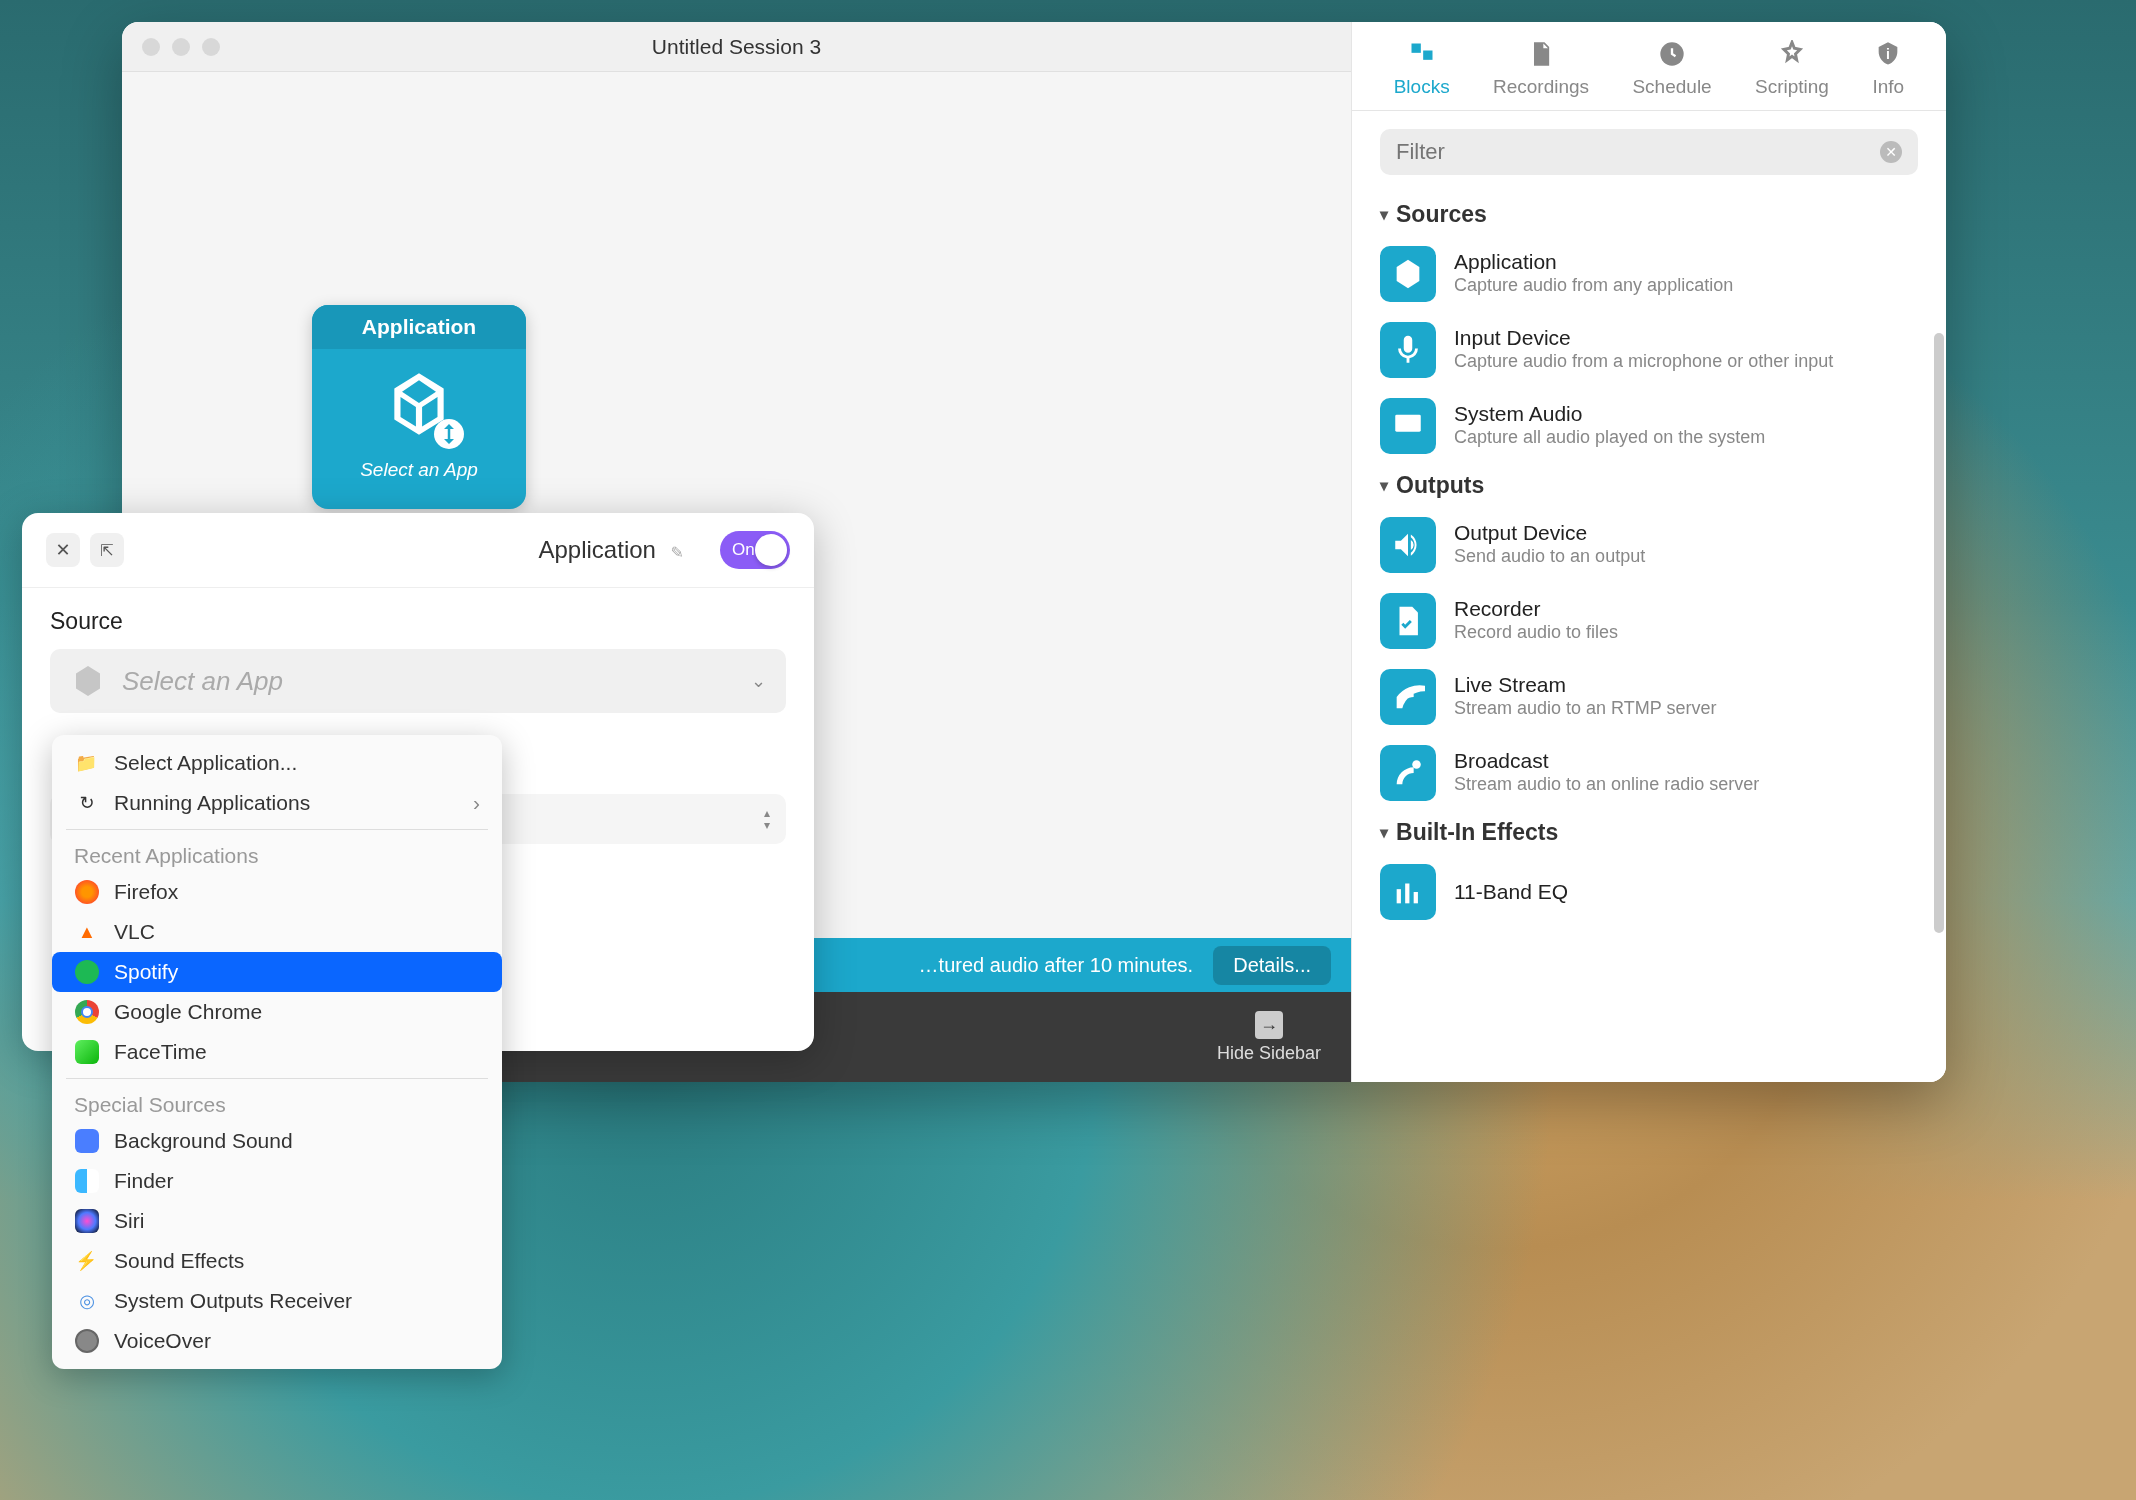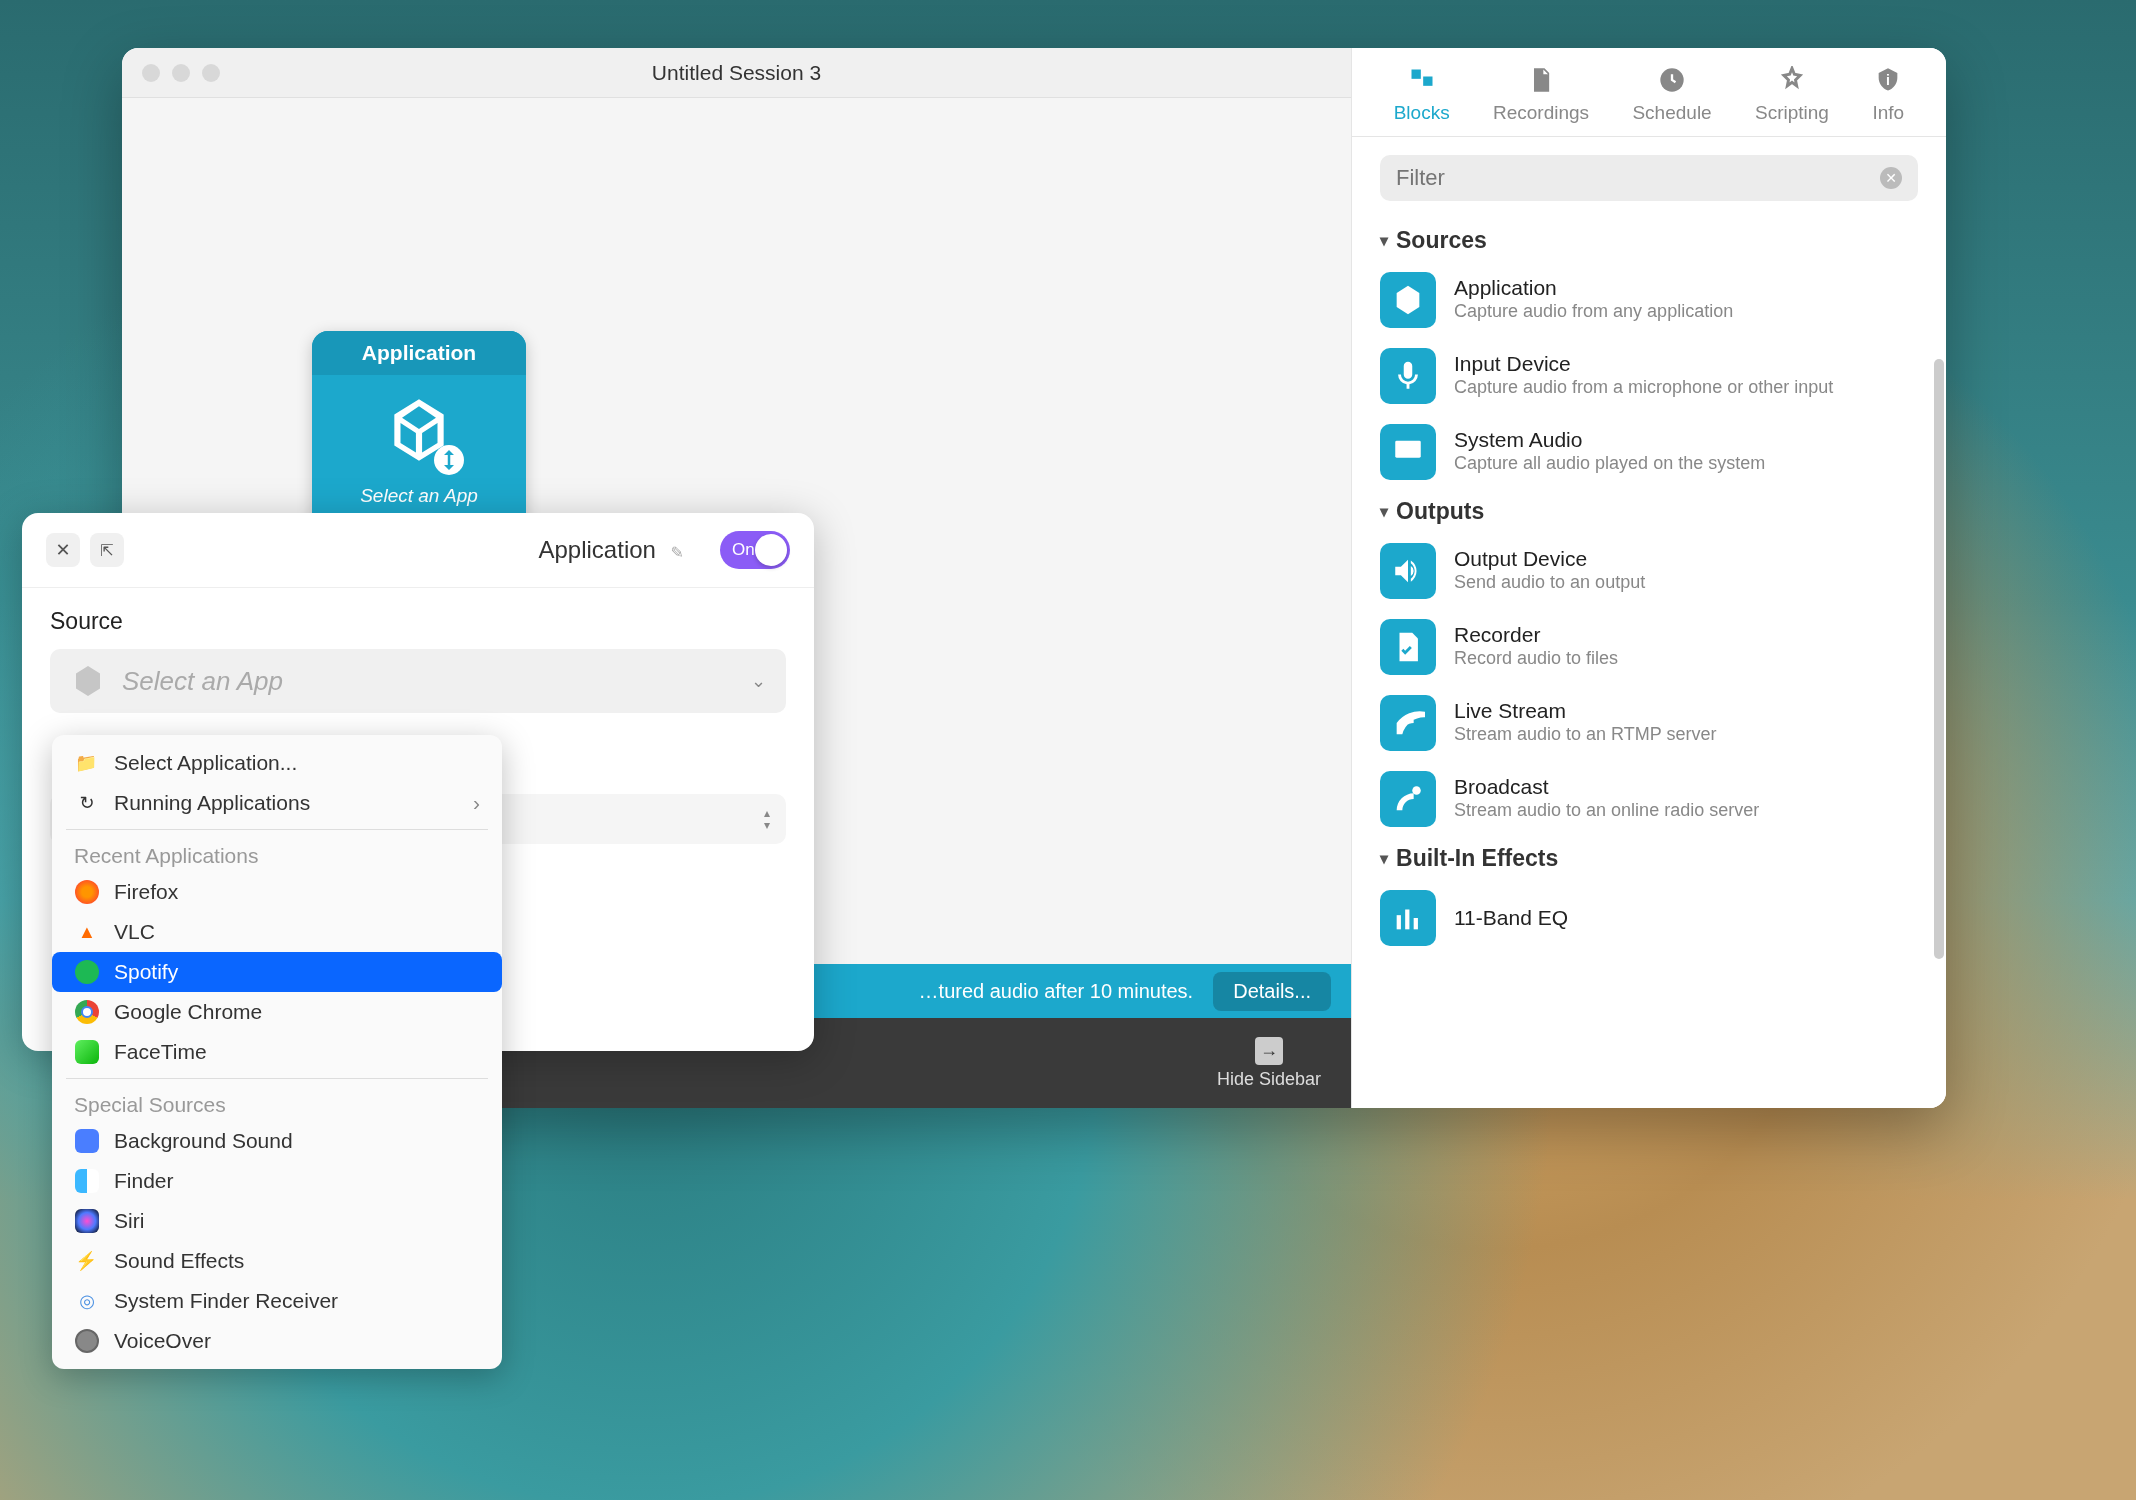--- a/index.html
+++ b/index.html
@@ -1,19 +1,19 @@
 <!DOCTYPE html>
 <html><head>
 <meta charset="utf-8">
 <style>
 * { margin: 0; padding: 0; box-sizing: border-box; font-family: -apple-system, BlinkMacSystemFont, "Segoe UI", Helvetica, Arial, sans-serif; }
 body { width: 2136px; height: 1500px; position: relative; overflow: hidden; background: linear-gradient(135deg, #2a6b6f 0%, #3a8b8f 20%, #5aabb0 40%, #c8a572 60%, #a68552 80%, #2a6b6f 100%); }
 .desktop-bg { position: absolute; inset: 0; background: radial-gradient(circle at 30% 70%, #2a7b7f 0%, #3a9ba0 25%, transparent 50%), radial-gradient(circle at 70% 60%, #d4a866 0%, #b88d52 20%, transparent 40%), linear-gradient(180deg, #2a6b6f 0%, #3a8b8f 40%, #5aabb0 60%, #c8a572 80%); }
 
-.main-window { position: absolute; left: 122px; top: 22px; width: 1824px; height: 1060px; background: #fff; border-radius: 16px; box-shadow: 0 20px 60px rgba(0,0,0,0.3); overflow: hidden; display: flex; margin-top: 26px; }
+.main-window { position: absolute; left: 122px; top: 22px; width: 1824px; height: 1060px; background: #fff; border-radius: 16px; box-shadow: 0 20px 60px rgba(0,0,0,0.3); overflow: hidden; display: flex; }
 
 .titlebar { position: absolute; top: 0; left: 0; right: 595px; height: 50px; display: flex; align-items: center; background: #f0f0f0; border-bottom: 1px solid #e0e0e0; border-top-left-radius: 16px; }
 .traffic-lights { display: flex; gap: 12px; margin-left: 20px; }
 .traffic-light { width: 18px; height: 18px; border-radius: 50%; background: #d8d8d8; }
 .window-title { position: absolute; left: 0; right: 0; text-align: center; font-size: 21px; color: #333; font-weight: 500; }
 
 .canvas-area { flex: 1; background: #f5f5f5; position: relative; margin-top: 50px; }
 
 .block-card { position: absolute; left: 190px; top: 233px; width: 214px; height: 204px; background: #1ca8cc; border-radius: 16px; box-shadow: 0 4px 16px rgba(0,0,0,0.2); display: flex; flex-direction: column; align-items: center; }
 .block-header { width: 100%; background: #1897b9; color: #fff; font-size: 21px; font-weight: 600; text-align: center; padding: 10px 0; border-radius: 16px 16px 0 0; }
@@ -397,21 +397,21 @@
         <span class="app-icon-siri"></span>
       </span>
     <span>Siri</span>
   </div>
   <div class="menu-item">
     <span class="menu-item-icon">⚡</span>
     <span>Sound Effects</span>
   </div>
   <div class="menu-item">
     <span class="menu-item-icon" style="color:#4a90e2">◎</span>
-    <span>System Finder Receiver</span>
+    <span>System Outputs Receiver</span>
   </div>
   <div class="menu-item">
     <span class="menu-item-icon">
         <span class="app-icon-vo"></span>
       </span>
     <span>VoiceOver</span>
   </div>
 </div>
 
 </body></html>

